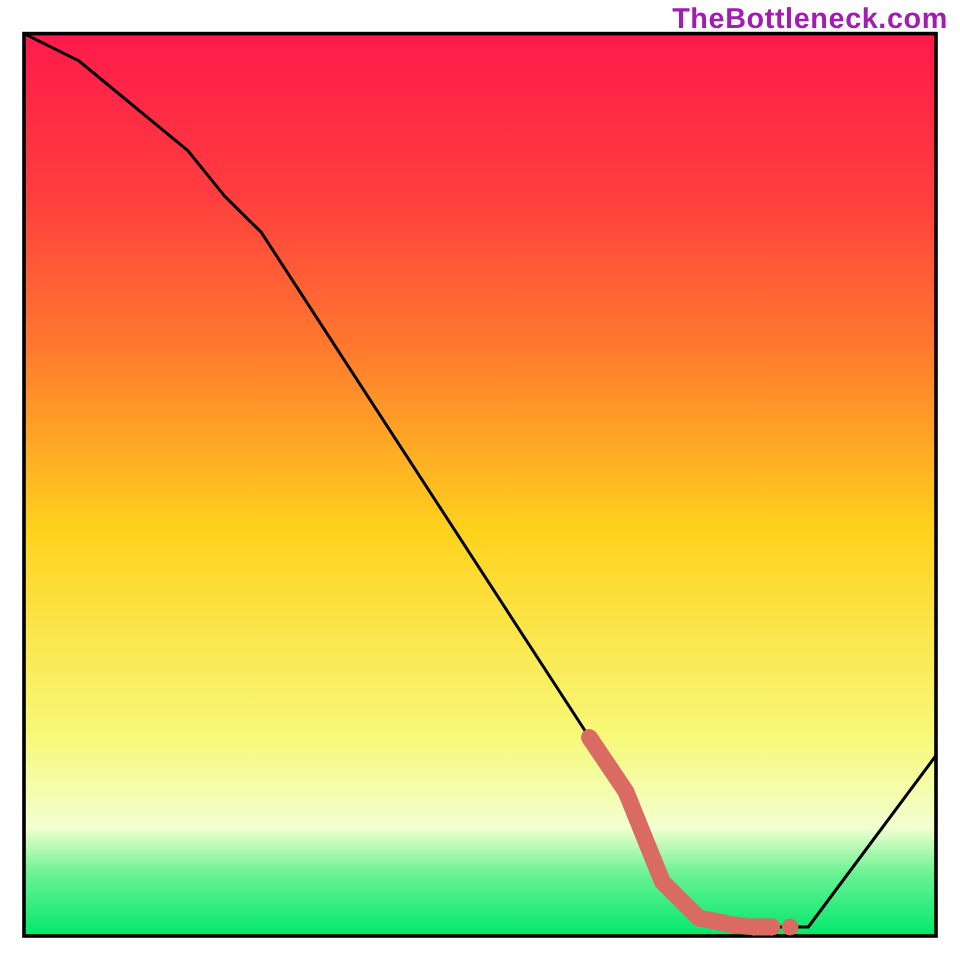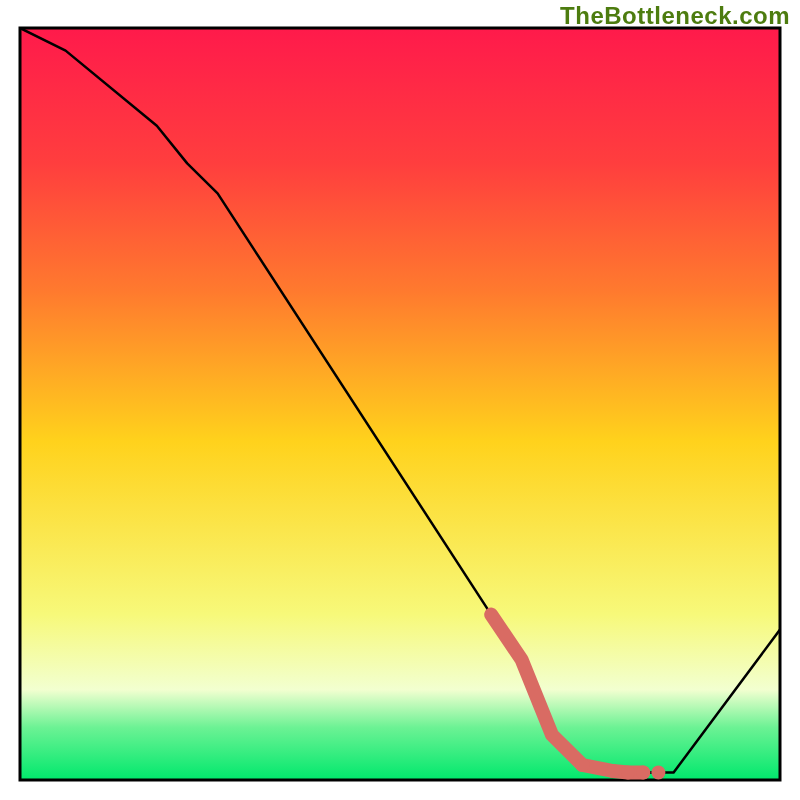--- a/index.html
+++ b/index.html
@@ -15,21 +15,21 @@
     position: relative;
     width: 800px;
     height: 800px;
   }
   #watermark {
     position: absolute;
     top: 2px;
     right: 10px;
     font-size: 24px;
     font-weight: 600;
-    color: #4d7c0f;
+    color: #a21caf;
     letter-spacing: 0.5px;
     user-select: none;
   }
   svg {
     display: block;
   }
 </style>
 </head>
 <body>
 

